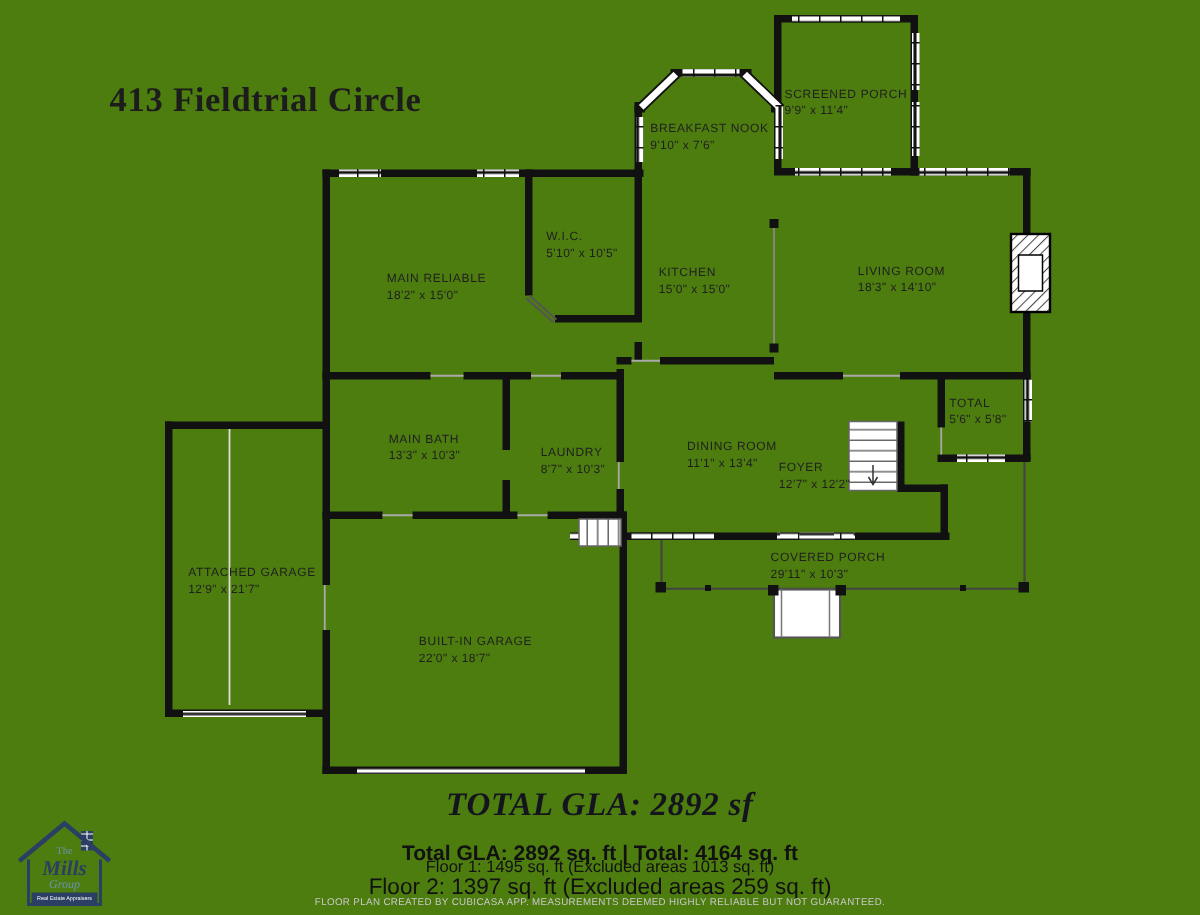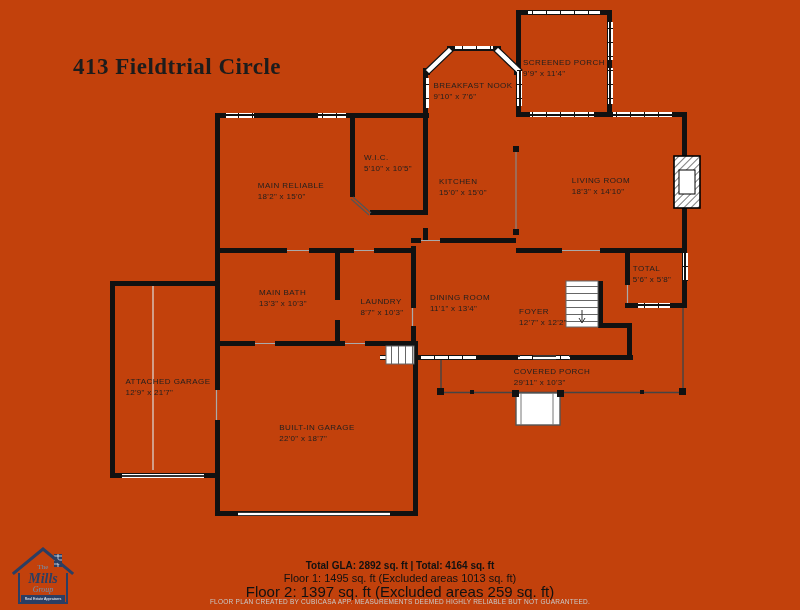--- a/index.html
+++ b/index.html
@@ -1,29 +1,29 @@
 <!DOCTYPE html>
 <html><head>
 <meta charset="utf-8">
 <style>
   html,body{margin:0;padding:0;background:#ffffff;}
-  .canvas{position:relative;width:800px;height:610px;background:#c2410c;overflow:hidden;
+  .canvas{position:relative;width:800px;height:610px;background:#4d7c0f;overflow:hidden;
           font-family:"Liberation Sans",sans-serif;}
   .plan-svg{position:absolute;left:0;top:0;}
   .page-title{position:absolute;left:73px;top:54px;font-family:"Liberation Serif",serif;
               font-weight:bold;font-size:23px;color:#1c1c1c;letter-spacing:.5px;}
   .room-label{position:absolute;transform:translate(-50%,-50%);
               color:#1f1f1f;font-size:8px;line-height:1.35;white-space:nowrap;}
   .room-label .room-name{letter-spacing:.45px;}
   .room-label .room-dims{letter-spacing:.3px;}
   .total-gla{position:absolute;left:0;right:0;top:523px;text-align:center;
              font-family:"Liberation Serif",serif;font-style:italic;font-weight:bold;
              font-size:22px;color:#14141e;letter-spacing:.5px;}
   .sum1{position:absolute;left:0;right:0;top:560px;text-align:center;
-        font-size:10px;font-weight:bold;color:#111;}
+        font-size:14px;font-weight:bold;color:#111;}
   .sum2{position:absolute;left:0;right:0;top:572px;text-align:center;font-size:11px;color:#111;}
   .sum3{position:absolute;left:0;right:0;top:583px;text-align:center;font-size:15px;color:#111;}
   .disclaimer{position:absolute;left:0;right:0;top:598px;text-align:center;
               font-size:6.5px;color:#c9c9c9;letter-spacing:.25px;}
   .logo{position:absolute;left:12px;top:542px;}
 </style>
 </head>
 <body>
 
 <div class="canvas">
@@ -198,21 +198,21 @@
     <div class="room-dims">18'3" x 14'10"</div>
   </div>
   <div class="room-label" style="left:283px;top:299px">
     <div class="room-name">MAIN BATH</div>
     <div class="room-dims">13'3" x 10'3"</div>
   </div>
   <div class="room-label" style="left:382px;top:308px">
     <div class="room-name">LAUNDRY</div>
     <div class="room-dims">8'7" x 10'3"</div>
   </div>
-  <div class="room-label" style="left:460px;top:304px">
+  <div class="room-label" style="left:488px;top:304px">
     <div class="room-name">DINING ROOM</div>
     <div class="room-dims">11'1" x 13'4"</div>
   </div>
   <div class="room-label" style="left:543px;top:318px">
     <div class="room-name">FOYER</div>
     <div class="room-dims">12'7" x 12'2"</div>
   </div>
   <div class="room-label" style="left:652px;top:275px">
     <div class="room-name">TOTAL</div>
     <div class="room-dims">5'6" x 5'8"</div>
@@ -223,20 +223,21 @@
   </div>
   <div class="room-label" style="left:317px;top:434px">
     <div class="room-name">BUILT-IN GARAGE</div>
     <div class="room-dims">22'0" x 18'7"</div>
   </div>
   <div class="room-label" style="left:552px;top:378px">
     <div class="room-name">COVERED PORCH</div>
     <div class="room-dims">29'11" x 10'3"</div>
   </div>
 
+  <div class="total-gla">TOTAL GLA: 2892 sf</div>
   <div class="sum1">Total GLA: 2892 sq. ft | Total: 4164 sq. ft</div>
   <div class="sum2">Floor 1: 1495 sq. ft (Excluded areas 1013 sq. ft)</div>
   <div class="sum3">Floor 2: 1397 sq. ft (Excluded areas 259 sq. ft)</div>
   <div class="disclaimer">FLOOR PLAN CREATED BY CUBICASA APP. MEASUREMENTS DEEMED HIGHLY RELIABLE BUT NOT GUARANTEED.</div>
 
   <svg class="logo" width="62" height="66" viewBox="0 0 62 66">
     <g>
       <rect x="42" y="12" width="8" height="13" fill="#2b3e63"></rect>
       <path d="M42 14 H50 M42 18 H50 M42 22 H50 M46 12 V25" stroke="#ffffff" stroke-width="0.7"></path>
       <path d="M2 31 L31 7 L60 31" fill="none" stroke="#2b3e63" stroke-width="3" stroke-linecap="square"></path>

